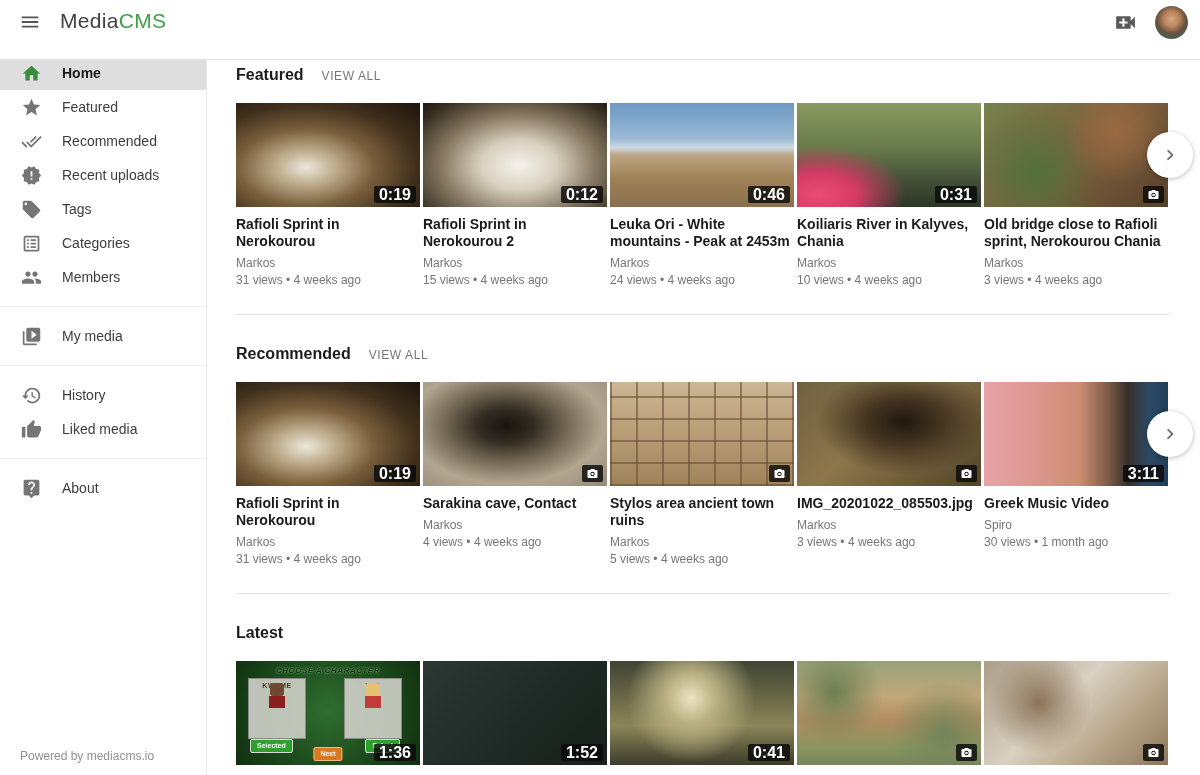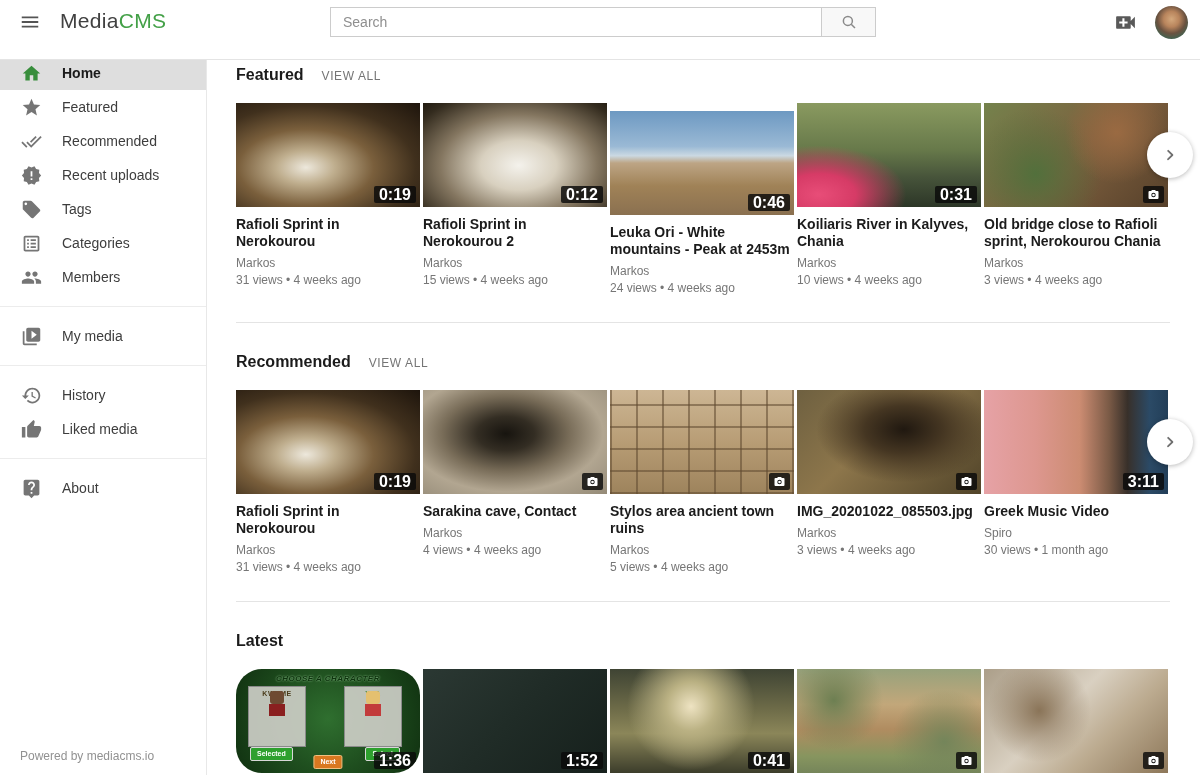--- a/index.html
+++ b/index.html
@@ -99,29 +99,20 @@
 
 <header class="topbar">
   <button class="hamburger">
     <svg viewBox="0 0 24 24">
         <path d="M3 6h18v2H3zm0 5h18v2H3zm0 5h18v2H3z"></path>
       </svg>
   </button>
   <a class="logo">
     <span>Media</span><span class="cms">CMS</span>
   </a>
-  <div class="search">
-    <input type="text" placeholder="Search" style="">
-    <button>
-      <svg viewBox="0 0 24 24" fill="none" stroke="#8a8a8a" stroke-width="2">
-        <circle cx="10.5" cy="10.5" r="6"></circle>
-          <line x1="15" y1="15" x2="20" y2="20"></line>
-      </svg>
-    </button>
-  </div>
   <button class="cam-btn">
     <svg viewBox="0 0 24 24">
         <path d="M17 10.5V7c0-.55-.45-1-1-1H4c-.55 0-1 .45-1 1v10c0 .55.45 1 1 1h12c.55 0 1-.45 1-1v-3.5l4 4v-11l-4 4zM14 13h-3v3H9v-3H6v-2h3V8h2v3h3v2z"></path>
       </svg>
   </button>
   <div class="avatar" style="background: radial-gradient(circle at 50% 40%, rgb(212, 168, 124) 0%, rgb(184, 132, 92) 30%, rgb(107, 82, 64) 55%, rgb(70, 96, 78) 75%, rgb(58, 82, 68) 100%);"></div>
 </header>
 
 <nav class="sidebar">
   <div class="snav-item active">
@@ -243,21 +234,21 @@
       </div>
       <div class="card">
         <div class="thumb" style="background: radial-gradient(at 52% 60%, rgb(244, 242, 236) 0%, rgb(216, 208, 191) 28%, rgb(132, 118, 96) 58%, rgb(51, 43, 30) 88%, rgb(32, 26, 16) 100%);">
           <span class="dur">0:12</span>
         </div>
         <div class="ctitle">Rafioli Sprint in Nerokourou 2</div>
         <div class="cauthor">Markos</div>
         <div class="cmeta">15 views • 4 weeks ago</div>
       </div>
       <div class="card">
-        <div class="thumb" style="background: linear-gradient(rgb(109, 153, 194) 0%, rgb(154, 185, 213) 34%, rgb(203, 217, 226) 43%, rgb(189, 165, 133) 50%, rgb(160, 130, 87) 72%, rgb(138, 112, 80) 100%); margin-top: 8px;">
+        <div class="thumb" style="background: linear-gradient(rgb(109, 153, 194) 0%, rgb(154, 185, 213) 34%, rgb(203, 217, 226) 43%, rgb(189, 165, 133) 50%, rgb(160, 130, 87) 72%, rgb(138, 112, 80) 100%);">
           <span class="dur">0:46</span>
         </div>
         <div class="ctitle">Leuka Ori - White mountains - Peak at 2453m</div>
         <div class="cauthor">Markos</div>
         <div class="cmeta">24 views • 4 weeks ago</div>
       </div>
       <div class="card">
         <div class="thumb" style="background: radial-gradient(at 12% 88%, rgb(232, 77, 120) 0%, rgb(214, 59, 102) 16%, rgba(214, 59, 102, 0) 38%), linear-gradient(rgb(138, 154, 96) 0%, rgb(103, 121, 74) 45%, rgb(70, 83, 58) 72%, rgb(44, 54, 39) 100%);">
           <span class="dur">0:31</span>
         </div>
@@ -358,21 +349,21 @@
       </button>
     </div>
   </section>
 
   <section class="section">
     <div class="section-head">
       <span class="section-title">Latest</span>
     </div>
     <div class="row">
       <div class="card">
-        <div class="thumb" style="background: radial-gradient(circle at 50% 48%, rgb(47, 111, 47) 0%, rgb(30, 77, 30) 52%, rgb(16, 48, 16) 100%); border-radius: 26px;">
+        <div class="thumb" style="background: radial-gradient(circle at 50% 48%, rgb(47, 111, 47) 0%, rgb(30, 77, 30) 52%, rgb(16, 48, 16) 100%);">
           <div class="ch-title">CHOOSE A CHARACTER</div>
           <div class="ch-panel ch-left">
             <div class="ch-name">KWAME</div>
           </div>
           <div class="ch-panel ch-right">
             <div class="ch-name">YAA</div>
           </div>
           <span class="ch-sprite ch-kwame" style="left:41px"></span>
           <span class="ch-sprite ch-yaa" style="left:137px"></span>
           <span class="ch-btn ch-selected">Selected</span>

